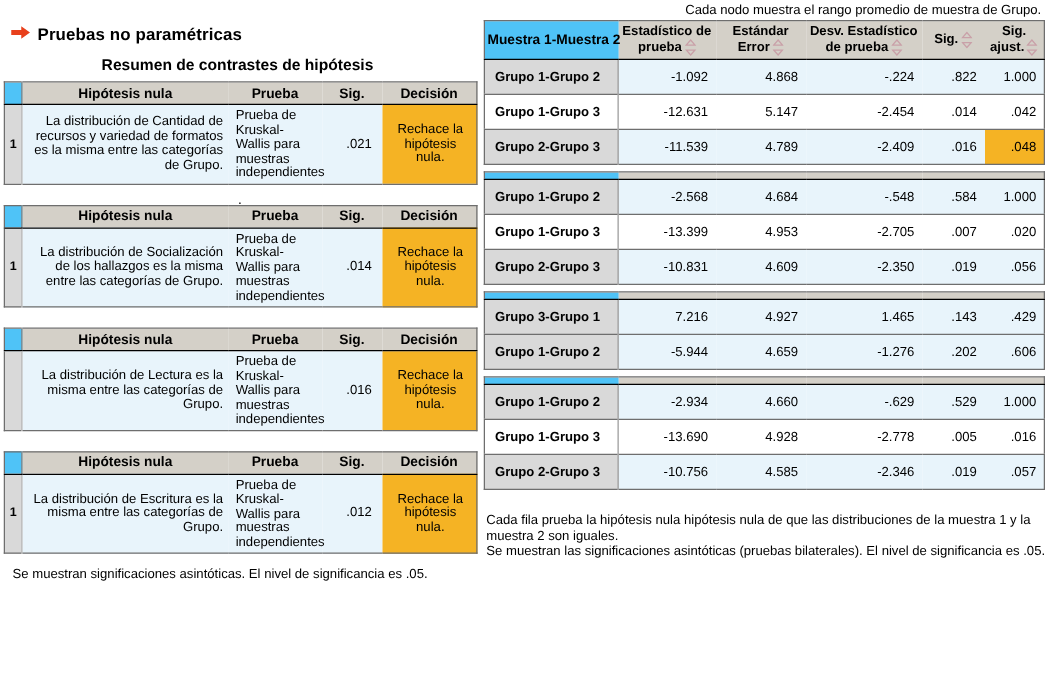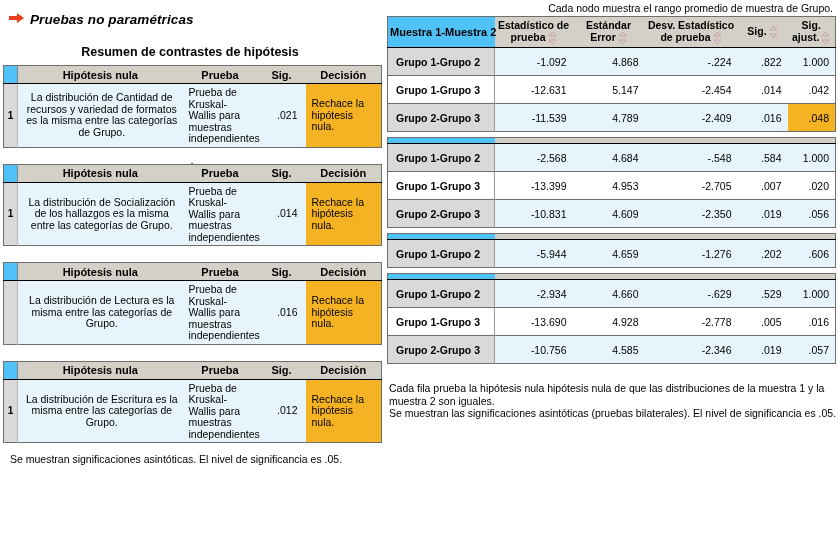--- a/index.html
+++ b/index.html
@@ -6,22 +6,22 @@
   body{
     width:838px;height:545px;
     background:#ffffff;
     font-family:"Liberation Sans","DejaVu Sans",sans-serif;
     color:#000;
     overflow:hidden;
     position:relative;
   }
   
   #title-bar{
-    position:absolute;left:0;top:5px;width:380px;height:22px;
-    display:flex;align-items:flex-end;font-style:italic;
+    position:absolute;left:0;top:16px;width:380px;height:22px;
+    display:flex;align-items:center;
   }
   #title-arrow{
     width:18px;height:16px;margin-left:8px;margin-right:4px;
     position:relative;flex:none;
   }
   #title-arrow svg{display:block;}
   #title-text{
     font-size:13.5px;font-weight:bold;letter-spacing:.1px;
     white-space:nowrap;
   }
@@ -60,25 +60,25 @@
     font-size:10.5px;
     vertical-align:middle;
     padding:2px 4px;
     background:#e8f4fb;
     line-height:11.5px;
   }
   table.lt tbody td.num{
     background:#d9d9d9;text-align:center;font-size:10px;font-weight:bold;
     padding:0;width:14px;border-right:1px solid #b7b7b7;
   }
-  table.lt tbody td.hyp{text-align:center;padding-left:7px;}
+  table.lt tbody td.hyp{text-align:right;padding-left:7px;}
   table.lt tbody td.test{text-align:left;padding-left:6px;vertical-align:top;padding-top:3px;}
   table.lt tbody td.sig{text-align:right;padding-right:8px;}
   table.lt tbody td.dec{
-    background:#f5b324;text-align:left;padding-left:6px;vertical-align:middle;
+    background:#f5b324;text-align:center;padding-left:6px;vertical-align:middle;
   }
   .dot-sep{
     text-align:center;font-size:11px;line-height:5px;height:6px;color:#000;
     width:378px;margin-left:3px;
   }
   #left-footnote{
     font-size:10.5px;margin-left:10px;margin-top:0;line-height:13px;
   }
 
   
@@ -399,20 +399,28 @@
       <tr style="height:5px">
         <th class="pairhead" style="height:5px;padding:0"></th>
         <th style="height:5px;padding:0"></th>
         <th style="height:5px;padding:0"></th>
         <th style="height:5px;padding:0"></th>
         <th style="height:5px;padding:0"></th>
         <th style="height:5px;padding:0"></th>
       </tr>
     </thead>
     <tbody>
+      <tr>
+        <td class="pair">Grupo 3-Grupo 1</td>
+        <td>7.216</td>
+        <td>4.927</td>
+        <td>1.465</td>
+        <td>.143</td>
+        <td>.429</td>
+      </tr>
       <tr class="sep">
         <td class="pair">Grupo 1-Grupo 2</td>
         <td>-5.944</td>
         <td>4.659</td>
         <td>-1.276</td>
         <td>.202</td>
         <td>.606</td>
       </tr>
     </tbody>
   </table>

